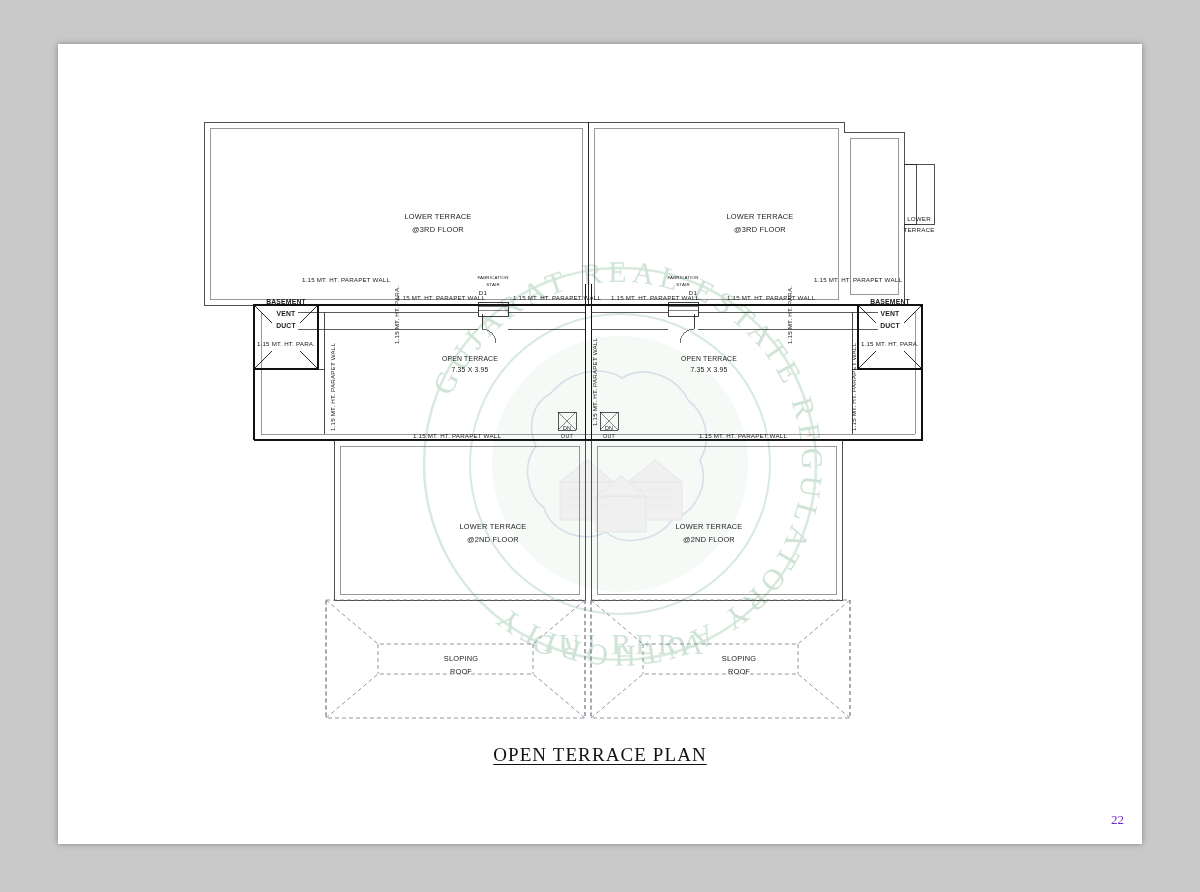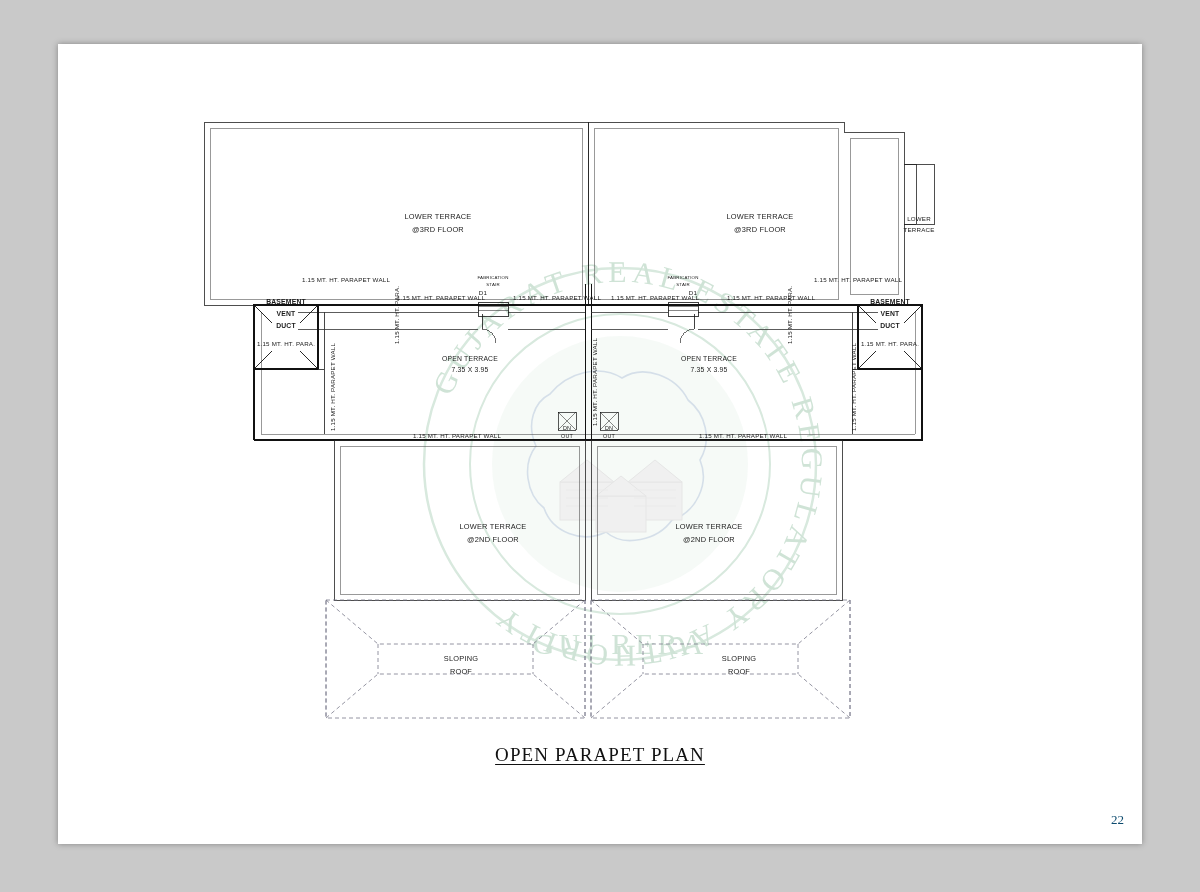--- a/index.html
+++ b/index.html
@@ -66,21 +66,21 @@
     color: #111;
     text-decoration: underline;
     text-underline-offset: 3px;
   }
   #page-number {
     position: absolute;
     right: 18px;
     bottom: 16px;
     font-family: "Liberation Serif", serif;
     font-size: 13px;
-    color: #0c4a6e;
+    color: #6d28d9;
   }
 </style>
 </head>
 <body>
 
 <div id="page">
 
   <svg id="watermark" viewBox="0 0 440 440" xmlns="http://www.w3.org/2000/svg">
     <defs>
       <path id="ringPathOuter" d="M220,220 m-182,0 a182,182 0 1,1 364,0 a182,182 0 1,1 -364,0"></path>
@@ -267,17 +267,17 @@
   <div class="lbl c t7" style="left:435px;top:478px;">LOWER TERRACE</div>
   <div class="lbl c t7" style="left:435px;top:491px;">@2ND FLOOR</div>
   <div class="lbl c t7" style="left:651px;top:478px;">LOWER TERRACE</div>
   <div class="lbl c t7" style="left:651px;top:491px;">@2ND FLOOR</div>
 
   <div class="lbl c t7" style="left:403px;top:610px;">SLOPING</div>
   <div class="lbl c t7" style="left:403px;top:623px;">ROOF</div>
   <div class="lbl c t7" style="left:681px;top:610px;">SLOPING</div>
   <div class="lbl c t7" style="left:681px;top:623px;">ROOF</div>
 
-  <div id="plan-title">OPEN PARAPET PLAN</div>
+  <div id="plan-title">OPEN TERRACE PLAN</div>
 
   <div id="page-number">22</div>
 
 </div>
 
 </body></html>

